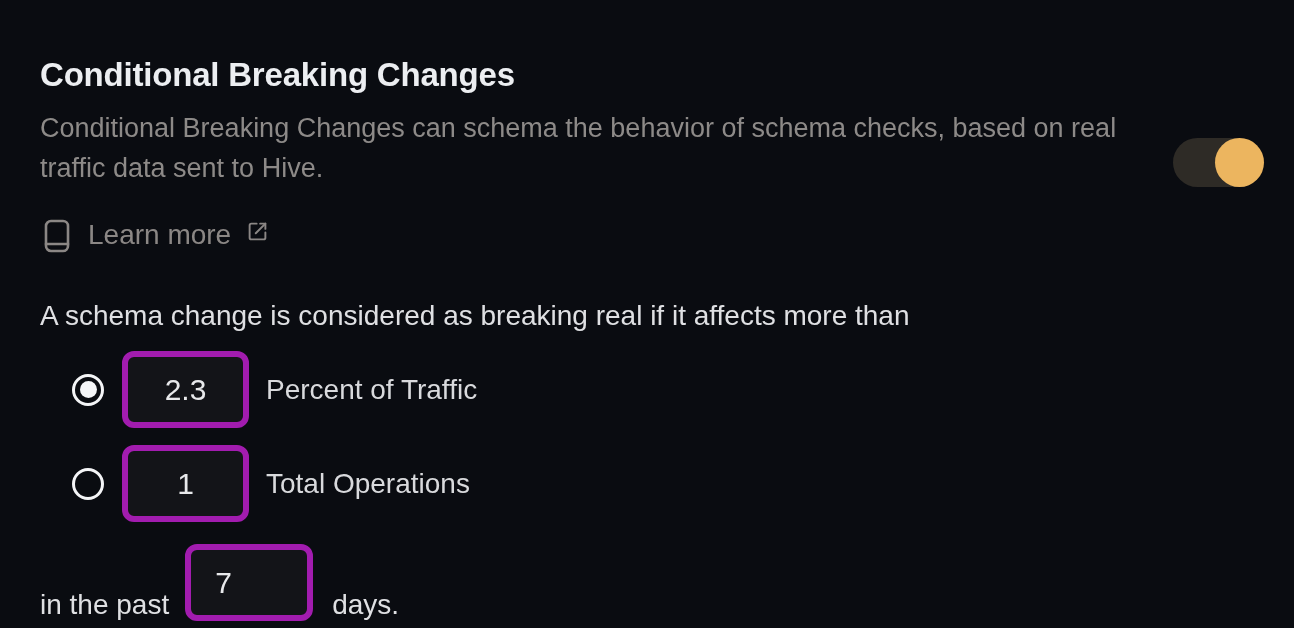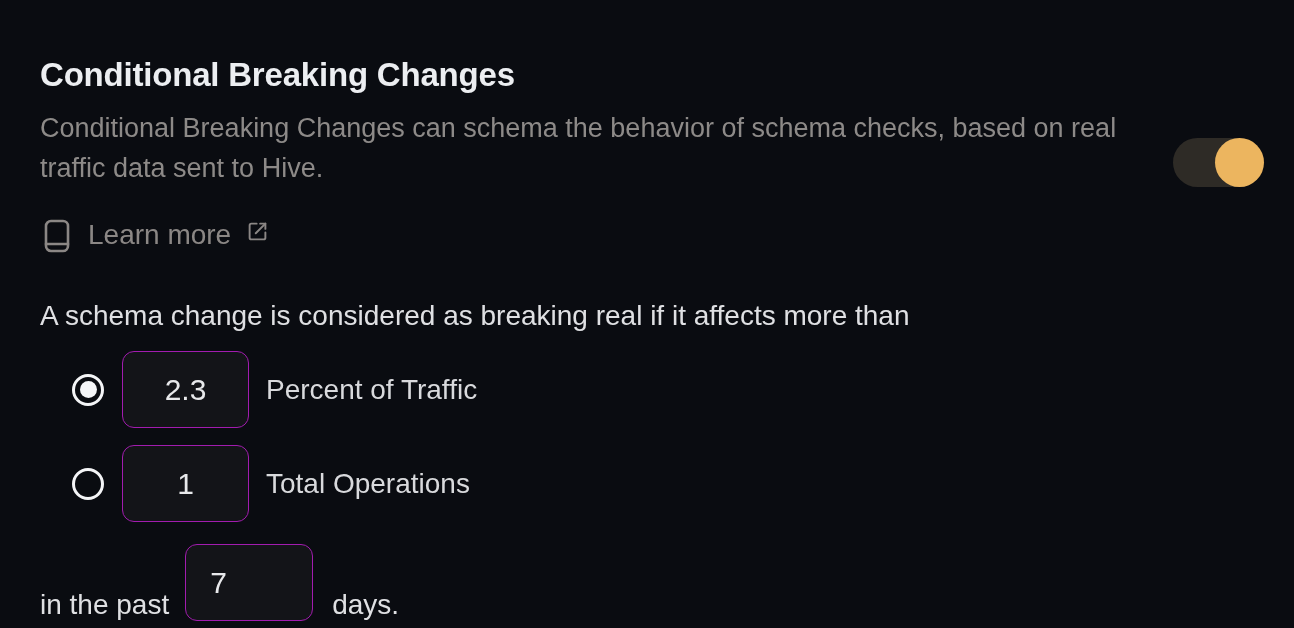--- a/index.html
+++ b/index.html
@@ -85,21 +85,21 @@
     left: 50%; top: 50%;
     width: 17px; height: 17px;
     margin: -8.5px 0 0 -8.5px;
     border-radius: 50%;
     background: #f4f5f7;
   }
 
   .num-input {
     width: 127px; height: 77px;
     background: #131418;
-    border: 1px solid #a21caf;
+    border: 6px solid #a21caf;
     border-radius: 12px;
     color: #e8e9eb;
     font-family: "Liberation Sans", sans-serif;
     font-size: 30px;
     text-align: center;
     outline: none;
     margin-right: 17px;
     flex: 0 0 auto;
   }
   .option-label {

